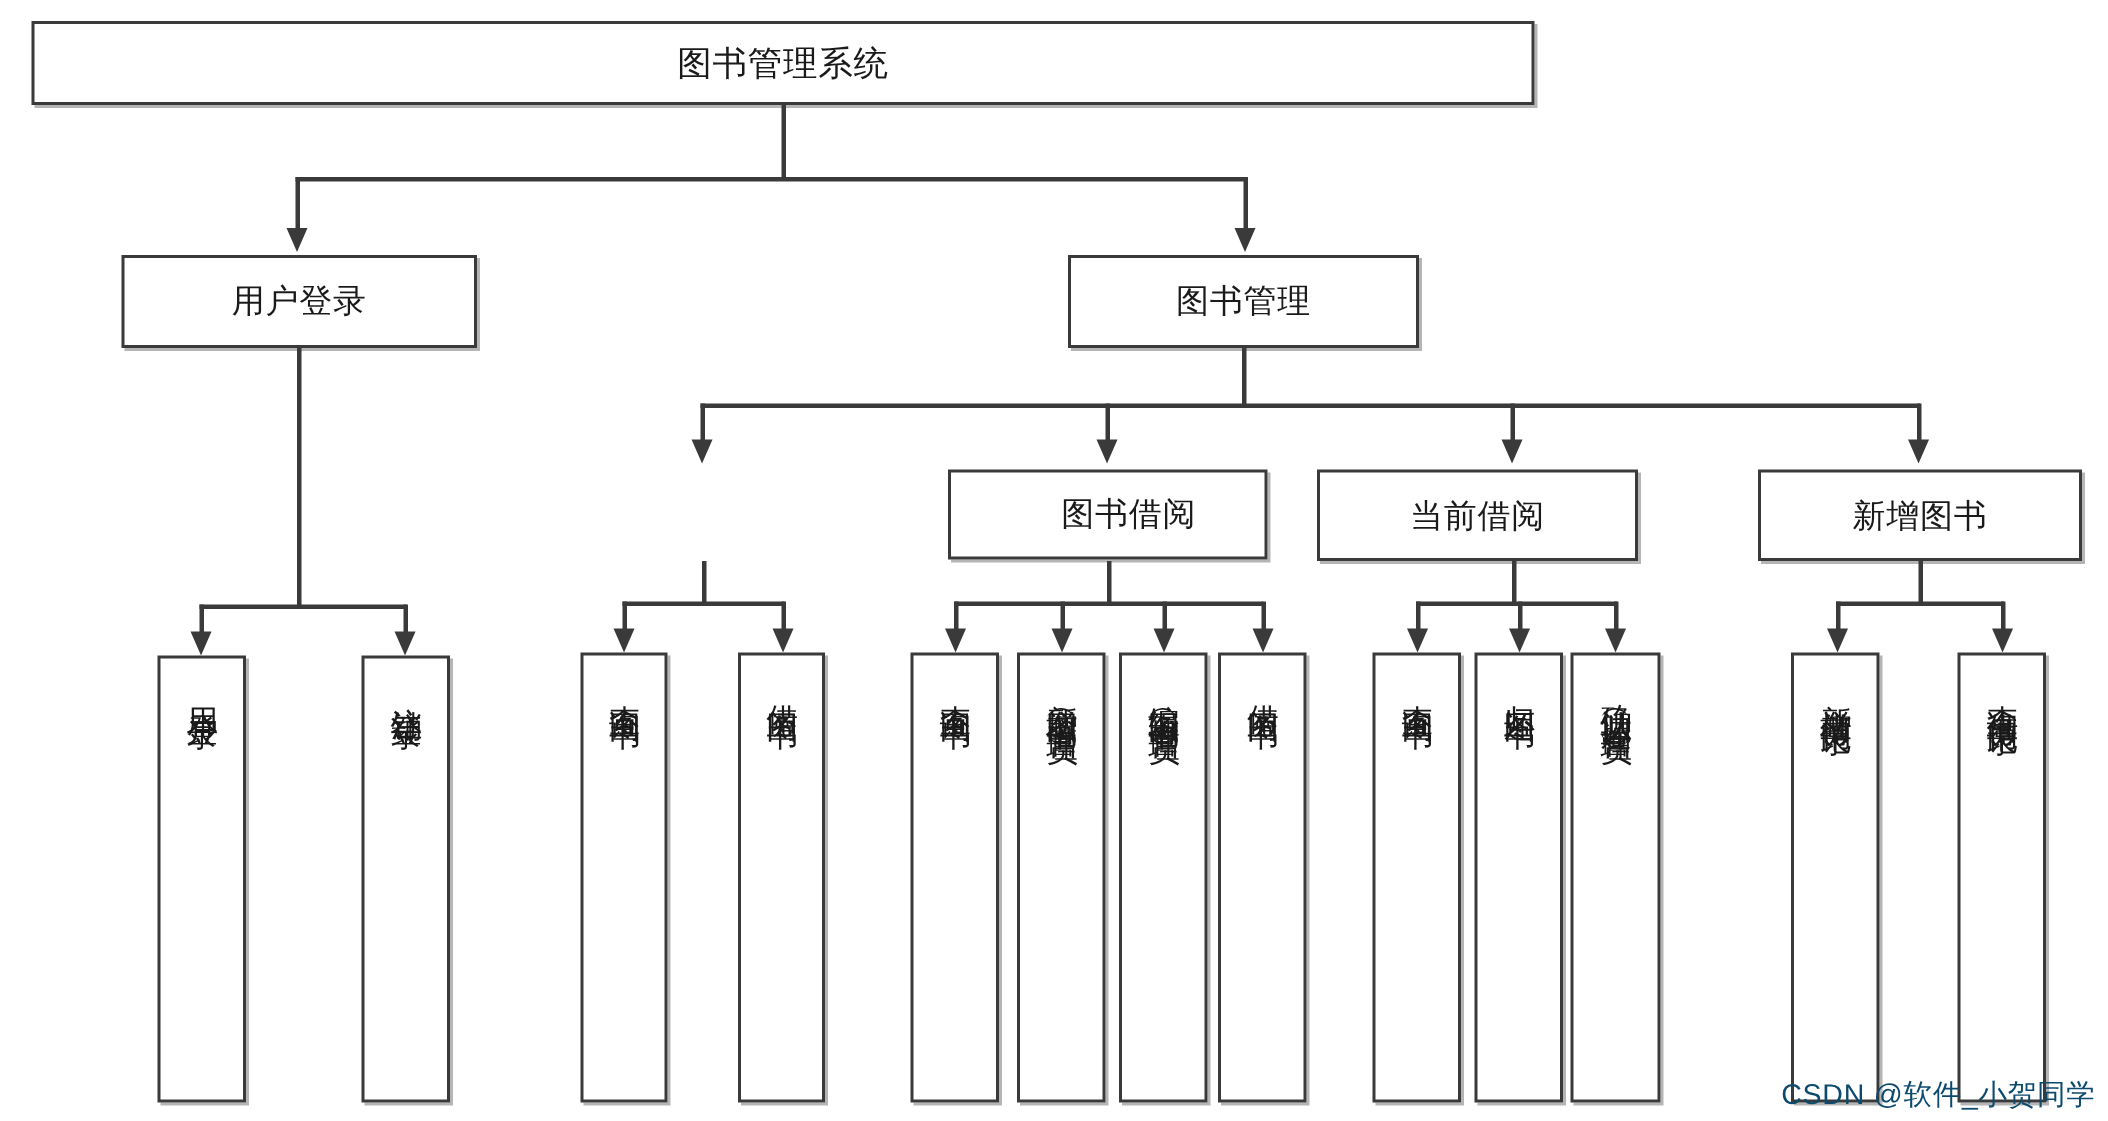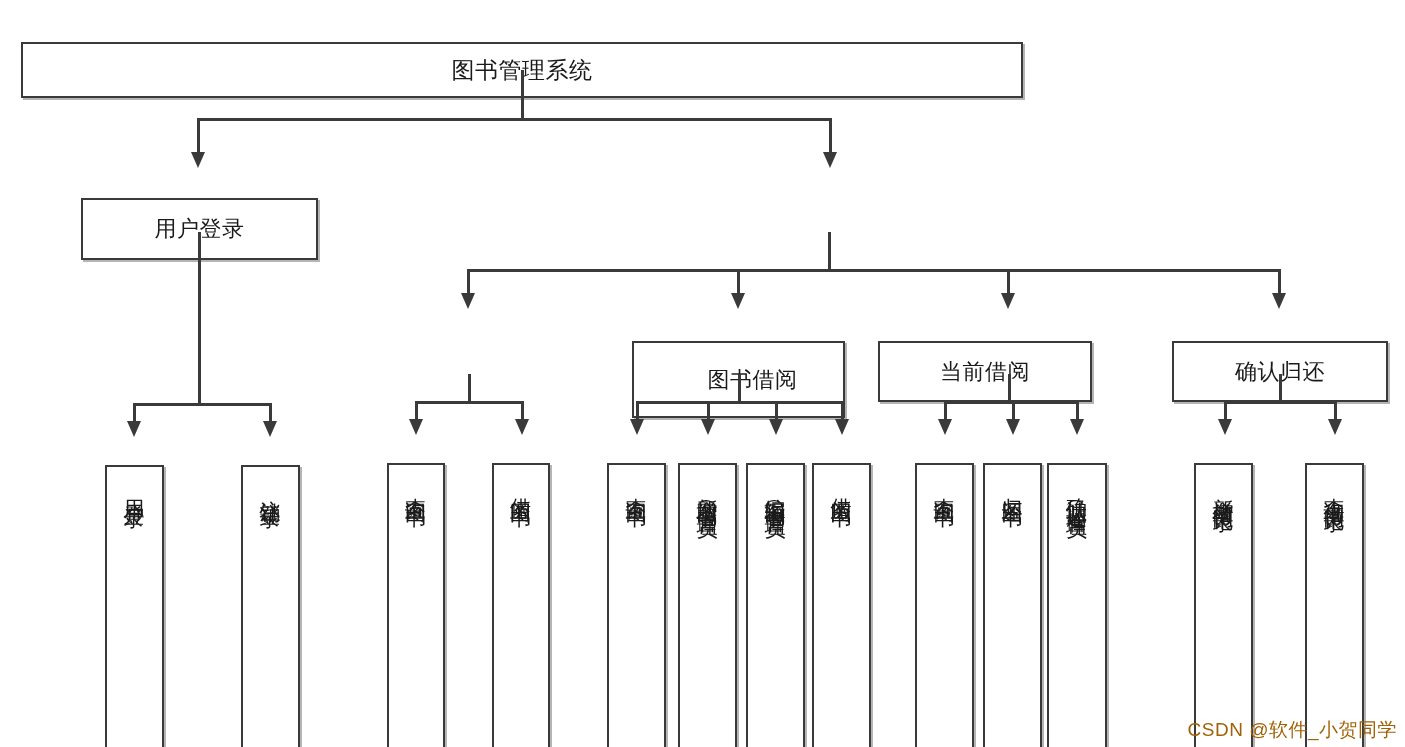--- a/index.html
+++ b/index.html
@@ -23,21 +23,20 @@
     box-sizing: border-box;
     background: #ffffff;
     border: 2.5px solid #3a3a3a;
     display: flex;
     align-items: center;
     justify-content: center;
     color: #1a1a1a;
   }
   .node.shadowed {
     box-shadow: 2px 2px 0 0 rgba(120,120,120,0.55);
-    margin-top: 28px;
   }
   .node-label {
     text-align: center;
     line-height: 1.15;
     letter-spacing: 0.5px;
     white-space: nowrap;
   }
   
   .node.horiz .node-label {
     font-size: 22px;
@@ -73,21 +72,21 @@
     border-left: 7px solid transparent;
     border-right: 7px solid transparent;
     border-top: 16px solid #3a3a3a;
   }
   
   #watermark {
     position: absolute;
     right: 8px;
     bottom: 4px;
     font-size: 19px;
-    color: #a16207;
+    color: #0c4a6e;
     letter-spacing: 0.5px;
     white-space: nowrap;
     user-select: none;
   }
 </style>
 </head>
 <body>
 
 <div id="canvas">
 
@@ -101,48 +100,51 @@
 
   <div class="edge-v" style="left:197px; top:118px; height:36px;"></div>
   <div class="arrow-down" style="left:191px; top:152px;"></div>
   <div class="edge-v" style="left:829px; top:118px; height:36px;"></div>
   <div class="arrow-down" style="left:823px; top:152px;"></div>
 
   <div class="node horiz shadowed" style="left:81px; top:170px; width:237px; height:62px;">
     <span class="node-label">用户登录</span>
   </div>
 
+  <div class="node horiz shadowed" style="left:712px; top:170px; width:234px; height:62px;">
+    <span class="node-label">图书管理</span>
+  </div>
 
   <div class="edge-v" style="left:198px; top:232px; height:173px;"></div>
   <div class="edge-h" style="left:133px; top:403px; width:138px;"></div>
   <div class="edge-v" style="left:133px; top:403px; height:20px;"></div>
   <div class="arrow-down" style="left:127px; top:421px;"></div>
   <div class="edge-v" style="left:269px; top:403px; height:20px;"></div>
   <div class="arrow-down" style="left:263px; top:421px;"></div>
 
   <div class="edge-v" style="left:828px; top:232px; height:39px;"></div>
   <div class="edge-h" style="left:467px; top:269px; width:813px;"></div>
 
   <div class="edge-v" style="left:467px; top:269px; height:26px;"></div>
   <div class="arrow-down" style="left:461px; top:293px;"></div>
   <div class="edge-v" style="left:737px; top:269px; height:26px;"></div>
   <div class="arrow-down" style="left:731px; top:293px;"></div>
   <div class="edge-v" style="left:1007px; top:269px; height:26px;"></div>
   <div class="arrow-down" style="left:1001px; top:293px;"></div>
   <div class="edge-v" style="left:1278px; top:269px; height:26px;"></div>
   <div class="arrow-down" style="left:1272px; top:293px;"></div>
 
-  <div class="node horiz shadowed" style="left:632px; top:313px; width:213px; height:77px;padding-left:28px;">
+  <div class="node horiz shadowed" style="left:632px; top:313px; width:213px; height:60px;padding-left:28px;">
     <span class="node-label">图书借阅</span>
   </div>
   <div class="node horiz shadowed" style="left:878px; top:313px; width:214px; height:61px;">
     <span class="node-label">当前借阅</span>
   </div>
   <div class="node horiz shadowed" style="left:1172px; top:313px; width:216px; height:61px;">
-    <span class="node-label">确认归还</span>
+    <span class="node-label">新增图书</span>
   </div>
 
   <div class="edge-v" style="left:468px; top:374px; height:29px;"></div>
   <div class="edge-h" style="left:415px; top:401px; width:108px;"></div>
   <div class="edge-v" style="left:415px; top:401px; height:20px;"></div>
   <div class="arrow-down" style="left:409px; top:419px;"></div>
   <div class="edge-v" style="left:521px; top:401px; height:20px;"></div>
   <div class="arrow-down" style="left:515px; top:419px;"></div>
 
   <div class="edge-v" style="left:738px; top:374px; height:29px;"></div>

